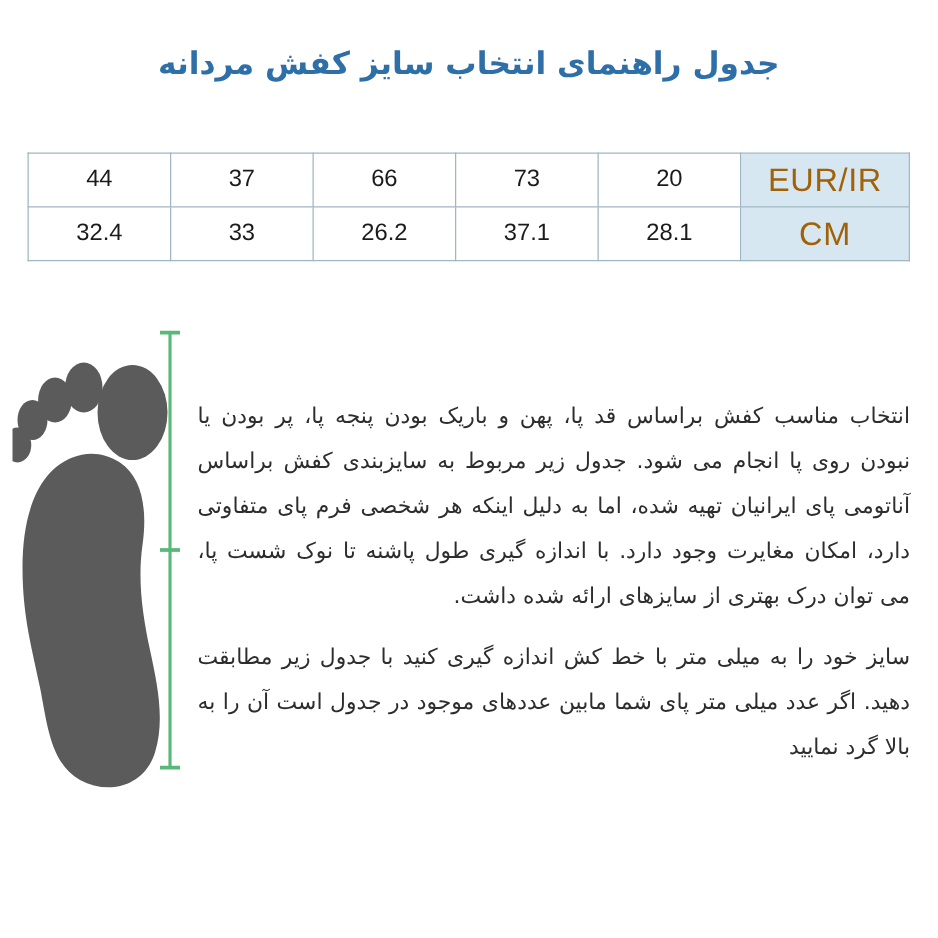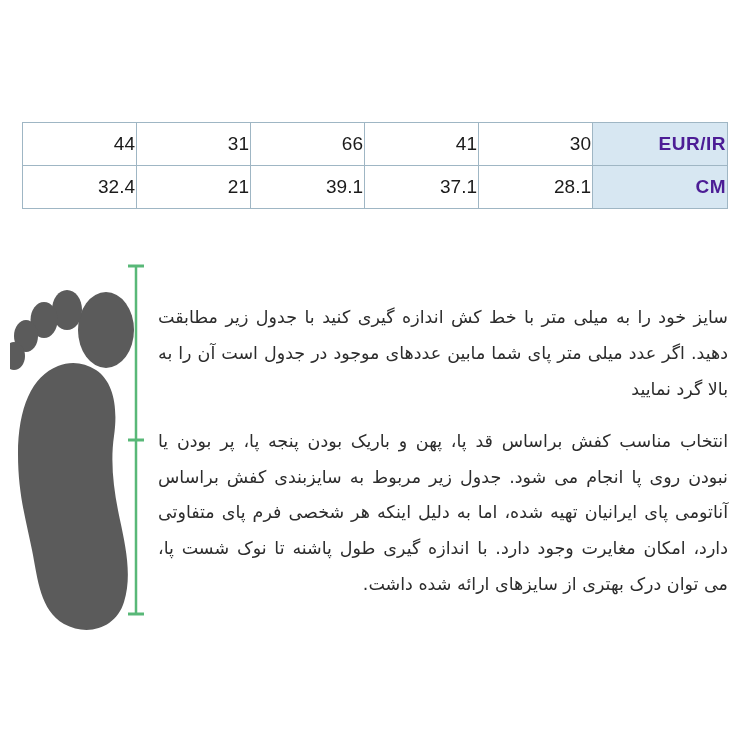--- a/index.html
+++ b/index.html
@@ -44,32 +44,33 @@
   }
   table.size-table {
     border-collapse: collapse;
     width: 706px;
     table-layout: fixed;
     direction: rtl;
   }
   table.size-table td {
     border: 1px solid #9fb6c4;
     height: 40px;
+    text-align: center;
     vertical-align: middle;
     font-size: 19px;
     color: #1b1b1b;
     background: #ffffff;
     font-family: "Liberation Sans", sans-serif;
   }
   table.size-table td.rowhead {
     background: #d7e7f2;
-    font-weight: bold;
-    color: #4c1d95;
+    font-weight: normal;
+    color: #a16207;
     width: 132px;
-    font-size: 19px;
+    font-size: 26px;
     letter-spacing: 0.5px;
   }
 
   
   .foot-area {
     position: absolute;
     top: 258px;
     left: 10px;
     width: 150px;
     height: 380px;
@@ -106,38 +107,39 @@
   }
   .para.second {
     margin-top: 16px;
   }
 </style>
 </head>
 <body>
 
 <div class="page">
 
+  <div class="title">جدول راهنمای انتخاب سایز کفش مردانه</div>
 
   <div class="table-wrap">
     <table class="size-table">
       <tbody>
         <tr>
           <td class="rowhead">EUR/IR</td>
-          <td>30</td>
-          <td>41</td>
+          <td>20</td>
+          <td>73</td>
           <td>66</td>
-          <td>31</td>
+          <td>37</td>
           <td>44</td>
         </tr>
         <tr>
           <td class="rowhead">CM</td>
           <td>28.1</td>
           <td>37.1</td>
-          <td>39.1</td>
-          <td>21</td>
+          <td>26.2</td>
+          <td>33</td>
           <td>32.4</td>
         </tr>
       </tbody>
     </table>
   </div>
 
   <div class="foot-area">
     <svg class="foot-svg" width="150" height="380" viewBox="0 0 150 380">
 
       <path d="M48 108
@@ -161,17 +163,17 @@
   <div class="bracket">
     <svg width="16" height="356" viewBox="0 0 16 356">
       <line x1="8" y1="4" x2="8" y2="352" stroke="#59b878" stroke-width="2.5"></line>
       <line x1="0" y1="4" x2="16" y2="4" stroke="#59b878" stroke-width="3"></line>
       <line x1="0" y1="178" x2="16" y2="178" stroke="#59b878" stroke-width="3"></line>
       <line x1="0" y1="352" x2="16" y2="352" stroke="#59b878" stroke-width="3"></line>
     </svg>
   </div>
 
   <div class="text-col">
+    <p class="para second">انتخاب مناسب کفش براساس قد پا، پهن و باریک بودن پنجه پا، پر بودن یا نبودن روی پا انجام می شود. جدول زیر مربوط به سایزبندی کفش براساس آناتومی پای ایرانیان تهیه شده، اما به دلیل اینکه هر شخصی فرم پای متفاوتی دارد، امکان مغایرت وجود دارد.  با اندازه گیری طول پاشنه تا نوک شست پا، می توان درک بهتری از سایزهای ارائه شده داشت.</p>
     <p class="para first">سایز خود را به میلی متر با خط کش اندازه گیری کنید با جدول زیر مطابقت دهید. اگر عدد میلی متر پای شما مابین عددهای موجود در جدول است آن را به بالا گرد نمایید</p>
-    <p class="para second">انتخاب مناسب کفش براساس قد پا، پهن و باریک بودن پنجه پا، پر بودن یا نبودن روی پا انجام می شود. جدول زیر مربوط به سایزبندی کفش براساس آناتومی پای ایرانیان تهیه شده، اما به دلیل اینکه هر شخصی فرم پای متفاوتی دارد، امکان مغایرت وجود دارد.  با اندازه گیری طول پاشنه تا نوک شست پا، می توان درک بهتری از سایزهای ارائه شده داشت.</p>
   </div>
 
 </div>
 
 </body></html>

